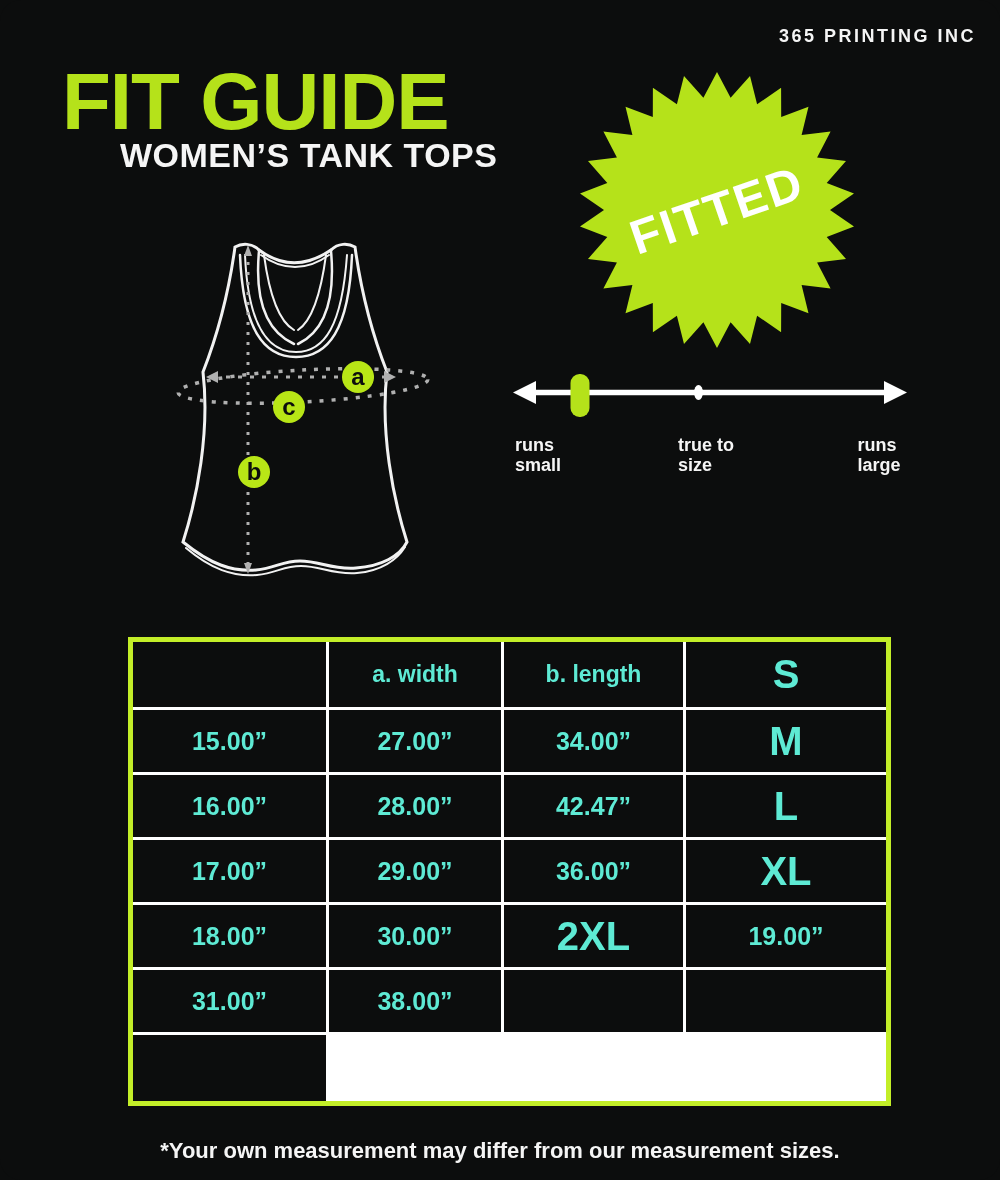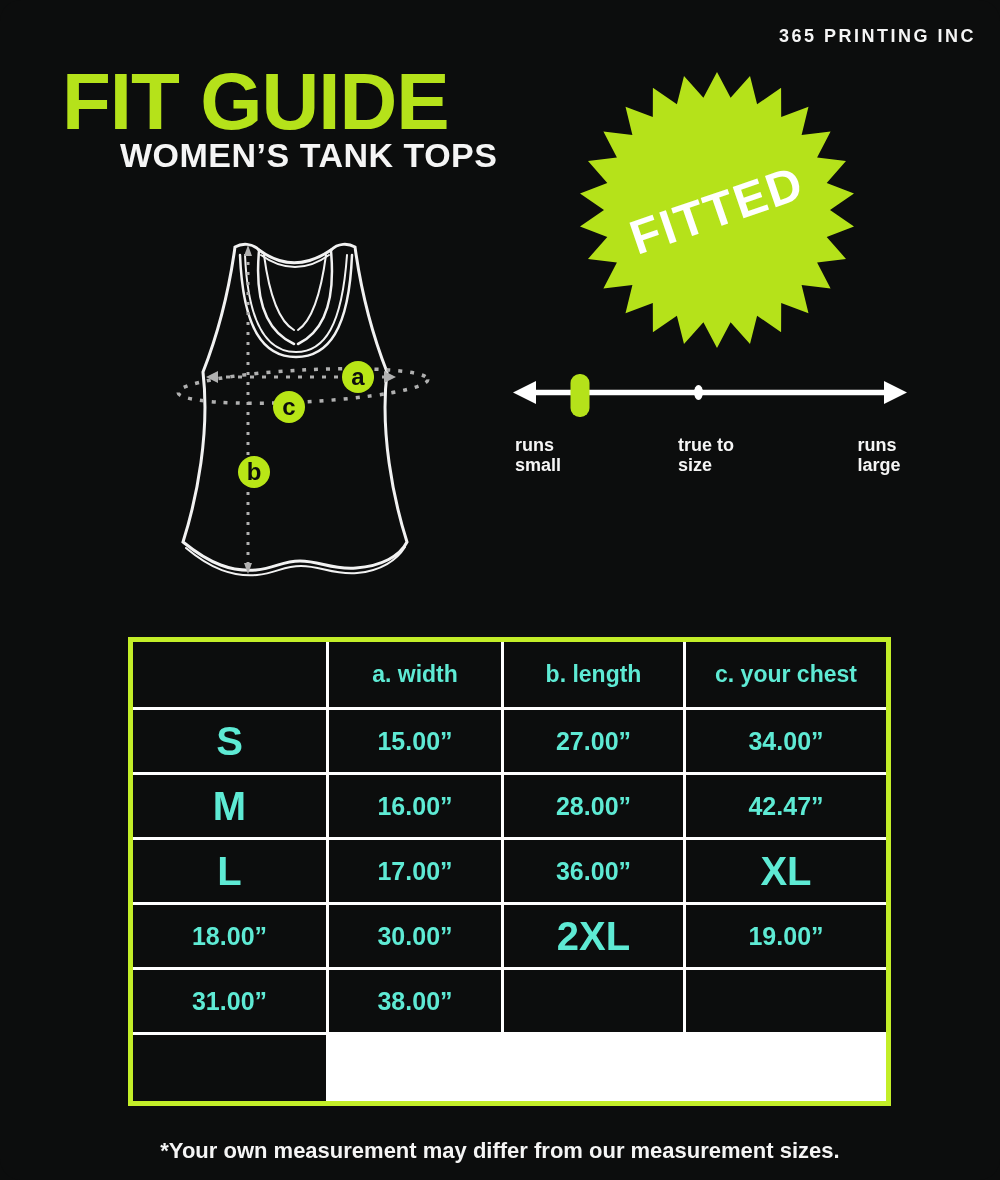--- a/index.html
+++ b/index.html
@@ -105,34 +105,34 @@
   </div>
   <div class="abs scale-label" style="left:879px;">
     <span>runs</span>
     <span>large</span>
   </div>
 
   <div class="abs size-table">
     <div class="cell head"></div>
     <div class="cell head">a. width</div>
     <div class="cell head">b. length</div>
-    <div class="cell head">c. your chest</div>
 
     <div class="cell size">S</div>
     <div class="cell val">15.00”</div>
     <div class="cell val">27.00”</div>
     <div class="cell val">34.00”</div>
 
     <div class="cell size">M</div>
     <div class="cell val">16.00”</div>
     <div class="cell val">28.00”</div>
     <div class="cell val">42.47”</div>
 
     <div class="cell size">L</div>
     <div class="cell val">17.00”</div>
+    <div class="cell val">29.00”</div>
     <div class="cell val">36.00”</div>
 
     <div class="cell size">XL</div>
     <div class="cell val">18.00”</div>
     <div class="cell val">30.00”</div>
 
     <div class="cell size">2XL</div>
     <div class="cell val">19.00”</div>
     <div class="cell val">31.00”</div>
     <div class="cell val">38.00”</div>

